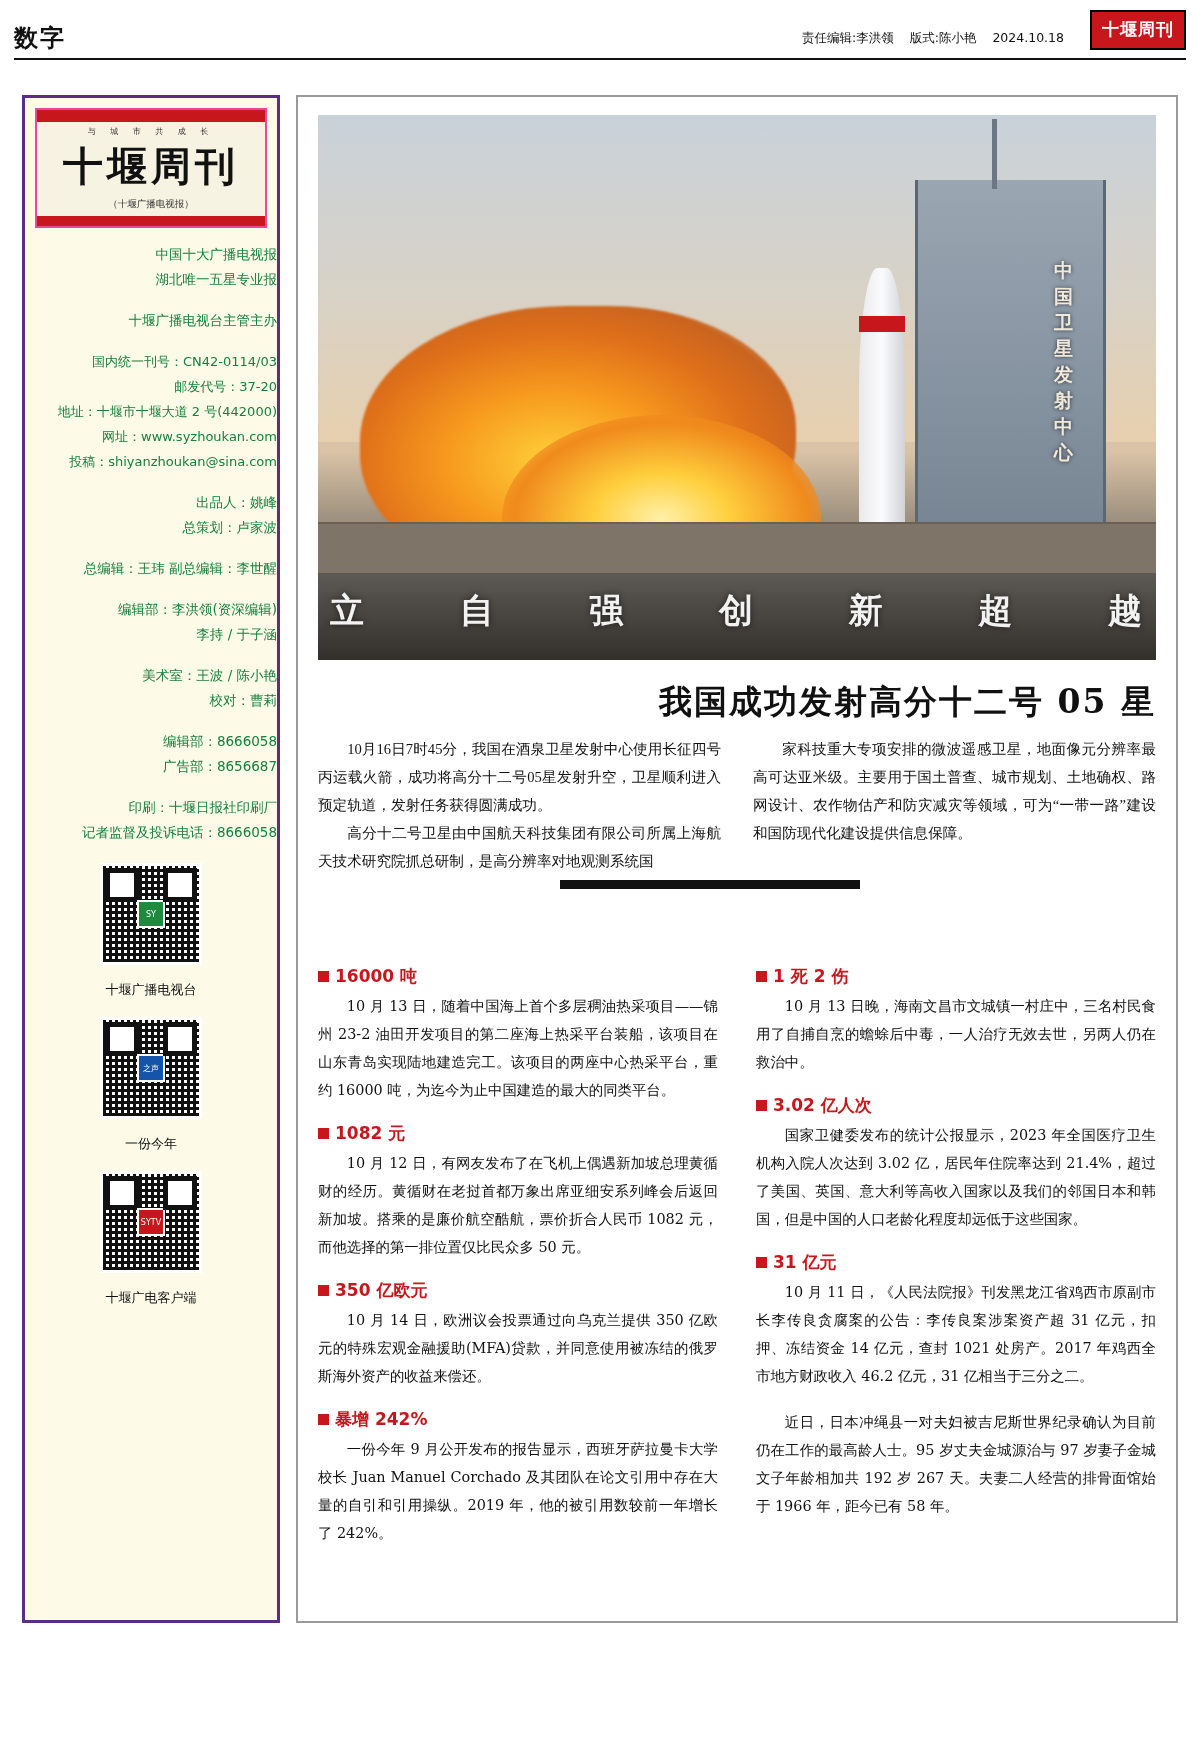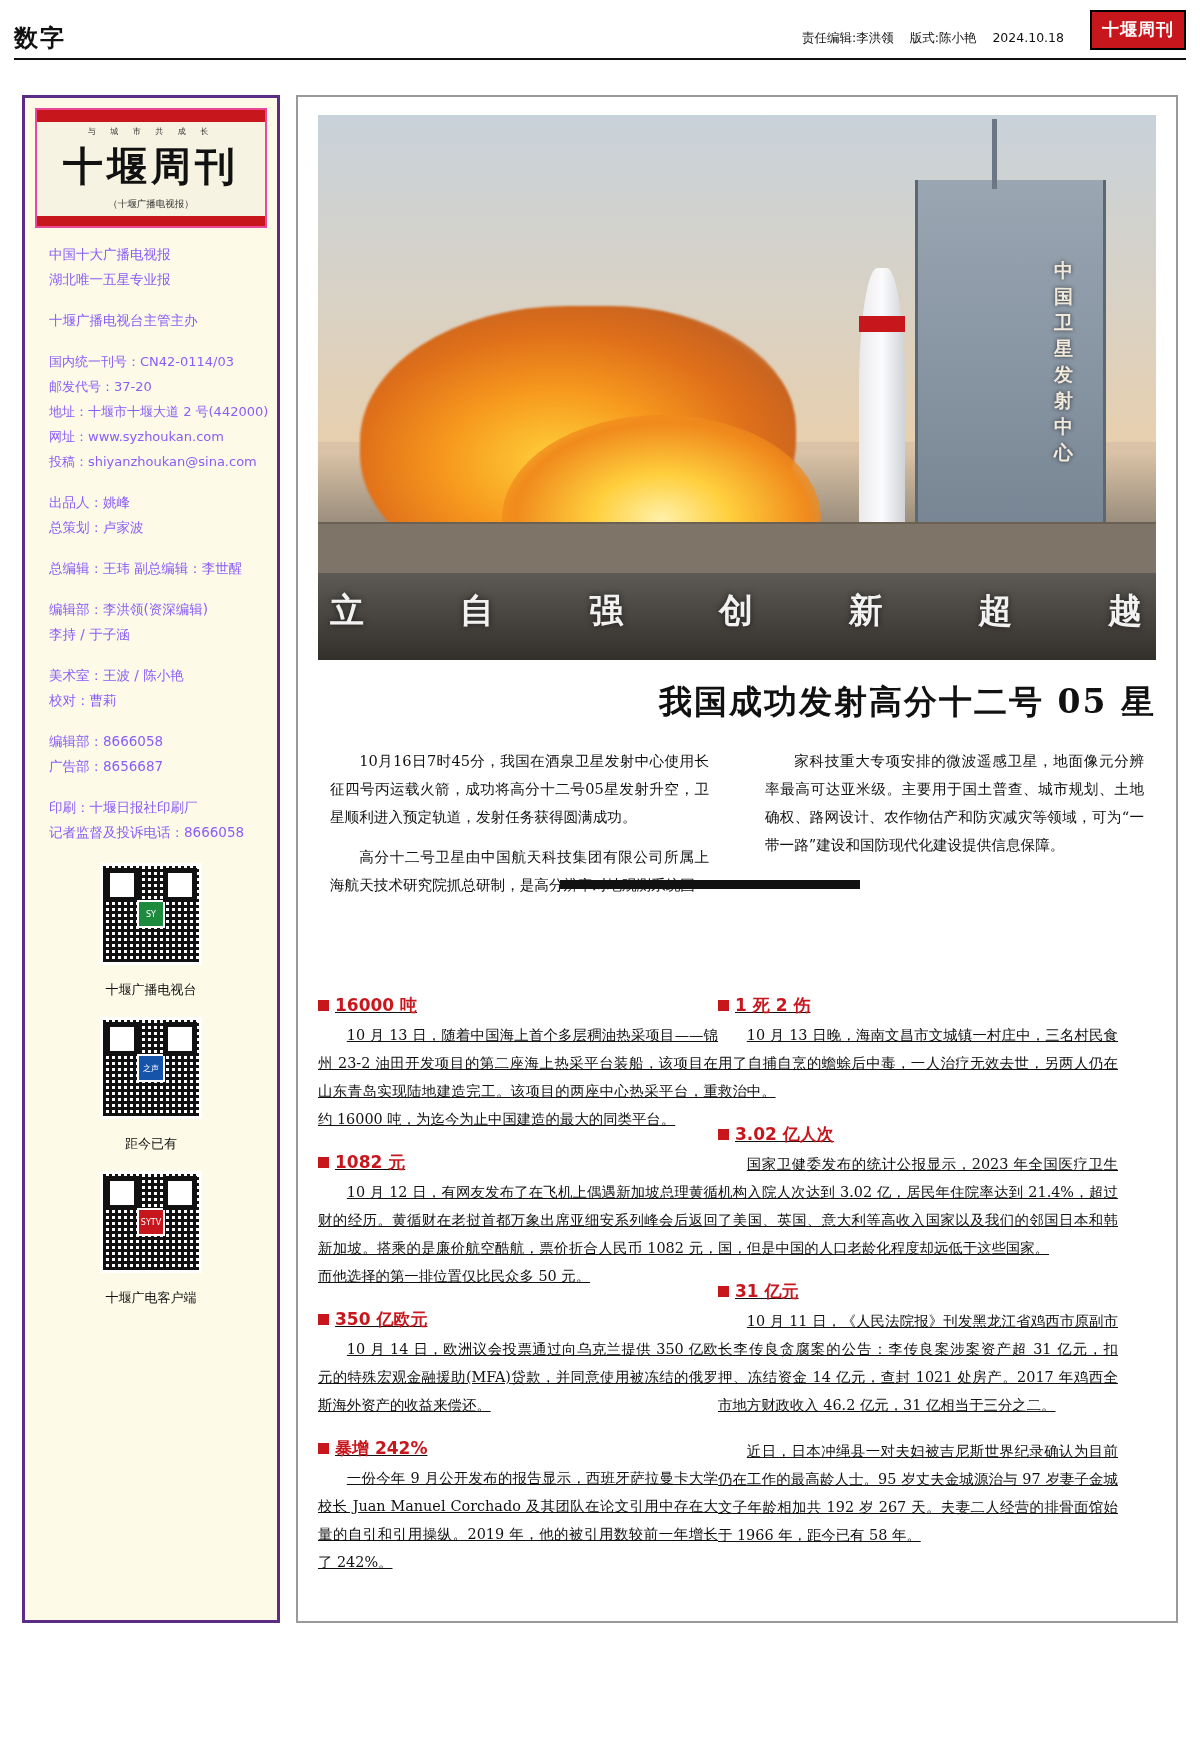--- a/index.html
+++ b/index.html
@@ -58,23 +58,22 @@
     text-align:center;font-size:40px;font-weight:bold;letter-spacing:4px;
     padding:2px 0 4px 0;color:#111;
     font-family:"DejaVu Serif", serif;
   }
   .paper-logo .sub{
     text-align:center;font-size:9.5px;color:#333;padding-bottom:5px;
     font-family:"DejaVu Sans", sans-serif;
   }
   .paper-logo .bottomline{height:10px;background:#c8161d;}
   .lc-block{
-    text-align:left;font-size:13.5px;line-height:25px;color:#8b5cf6;
-    font-family:"DejaVu Sans", sans-serif;
-    padding-left:24px;
+    text-align:right;font-size:13.5px;line-height:25px;color:#15803d;
+    font-family:"DejaVu Sans", sans-serif;
   }
   .lc-gap{height:16px;}
   .lc-line{font-size:13px;}
   .qr-wrap{text-align:center;margin-top:18px;}
   .qr{
     width:96px;height:96px;margin:0 auto;
     background:
       repeating-linear-gradient(0deg,#111 0 3px,transparent 3px 6px),
       repeating-linear-gradient(90deg,#111 0 3px,transparent 3px 6px);
     background-color:#fff;
@@ -165,28 +164,28 @@
     font-family:"DejaVu Serif", serif;
   }
   .lead-wrap{
     position:absolute;left:318px;top:735px;width:838px;
     display:flex;gap:32px;
   }
   .lead-col{
     width:403px;font-size:14.6px;line-height:28px;text-align:justify;
     font-family:"DejaVu Serif", serif;
   }
-  .lead-col p{margin:12px;text-indent:2em;}
+  .lead-col p{margin:0;text-indent:2em;font-family:Liberation Serif, serif;}
   .black-bar{
     position:absolute;left:560px;top:880px;width:300px;height:9px;background:#111;
   }
   
   .news{
-    position:absolute;left:318px;top:994px;width:838px;
-    display:flex;text-decoration:underline;
+    position:absolute;left:318px;top:965px;width:838px;
+    display:flex;gap:38px;
   }
   .news-col{width:400px;}
   .item{margin-bottom:18px;}
   .item h3{
     margin:0 0 4px 0;font-size:17px;color:#c8161d;font-weight:bold;
     font-family:"DejaVu Sans", sans-serif;
     display:flex;align-items:center;gap:6px;
   }
   .item h3 .sq{
     width:11px;height:11px;background:#c8161d;display:inline-block;
@@ -260,21 +259,21 @@
   <div class="qr-wrap">
     <div class="qr green">
         <div class="cen">SY</div>
       </div>
     <div class="qr-label">十堰广播电视台</div>
   </div>
   <div class="qr-wrap">
     <div class="qr blue">
         <div class="cen">之声</div>
       </div>
-    <div class="qr-label">距今已有</div>
+    <div class="qr-label">一份今年</div>
   </div>
   <div class="qr-wrap">
     <div class="qr">
         <div class="cen">SYTV</div>
       </div>
     <div class="qr-label">十堰广电客户端</div>
   </div>
 </div>
 
 <div class="rightcol"></div>

